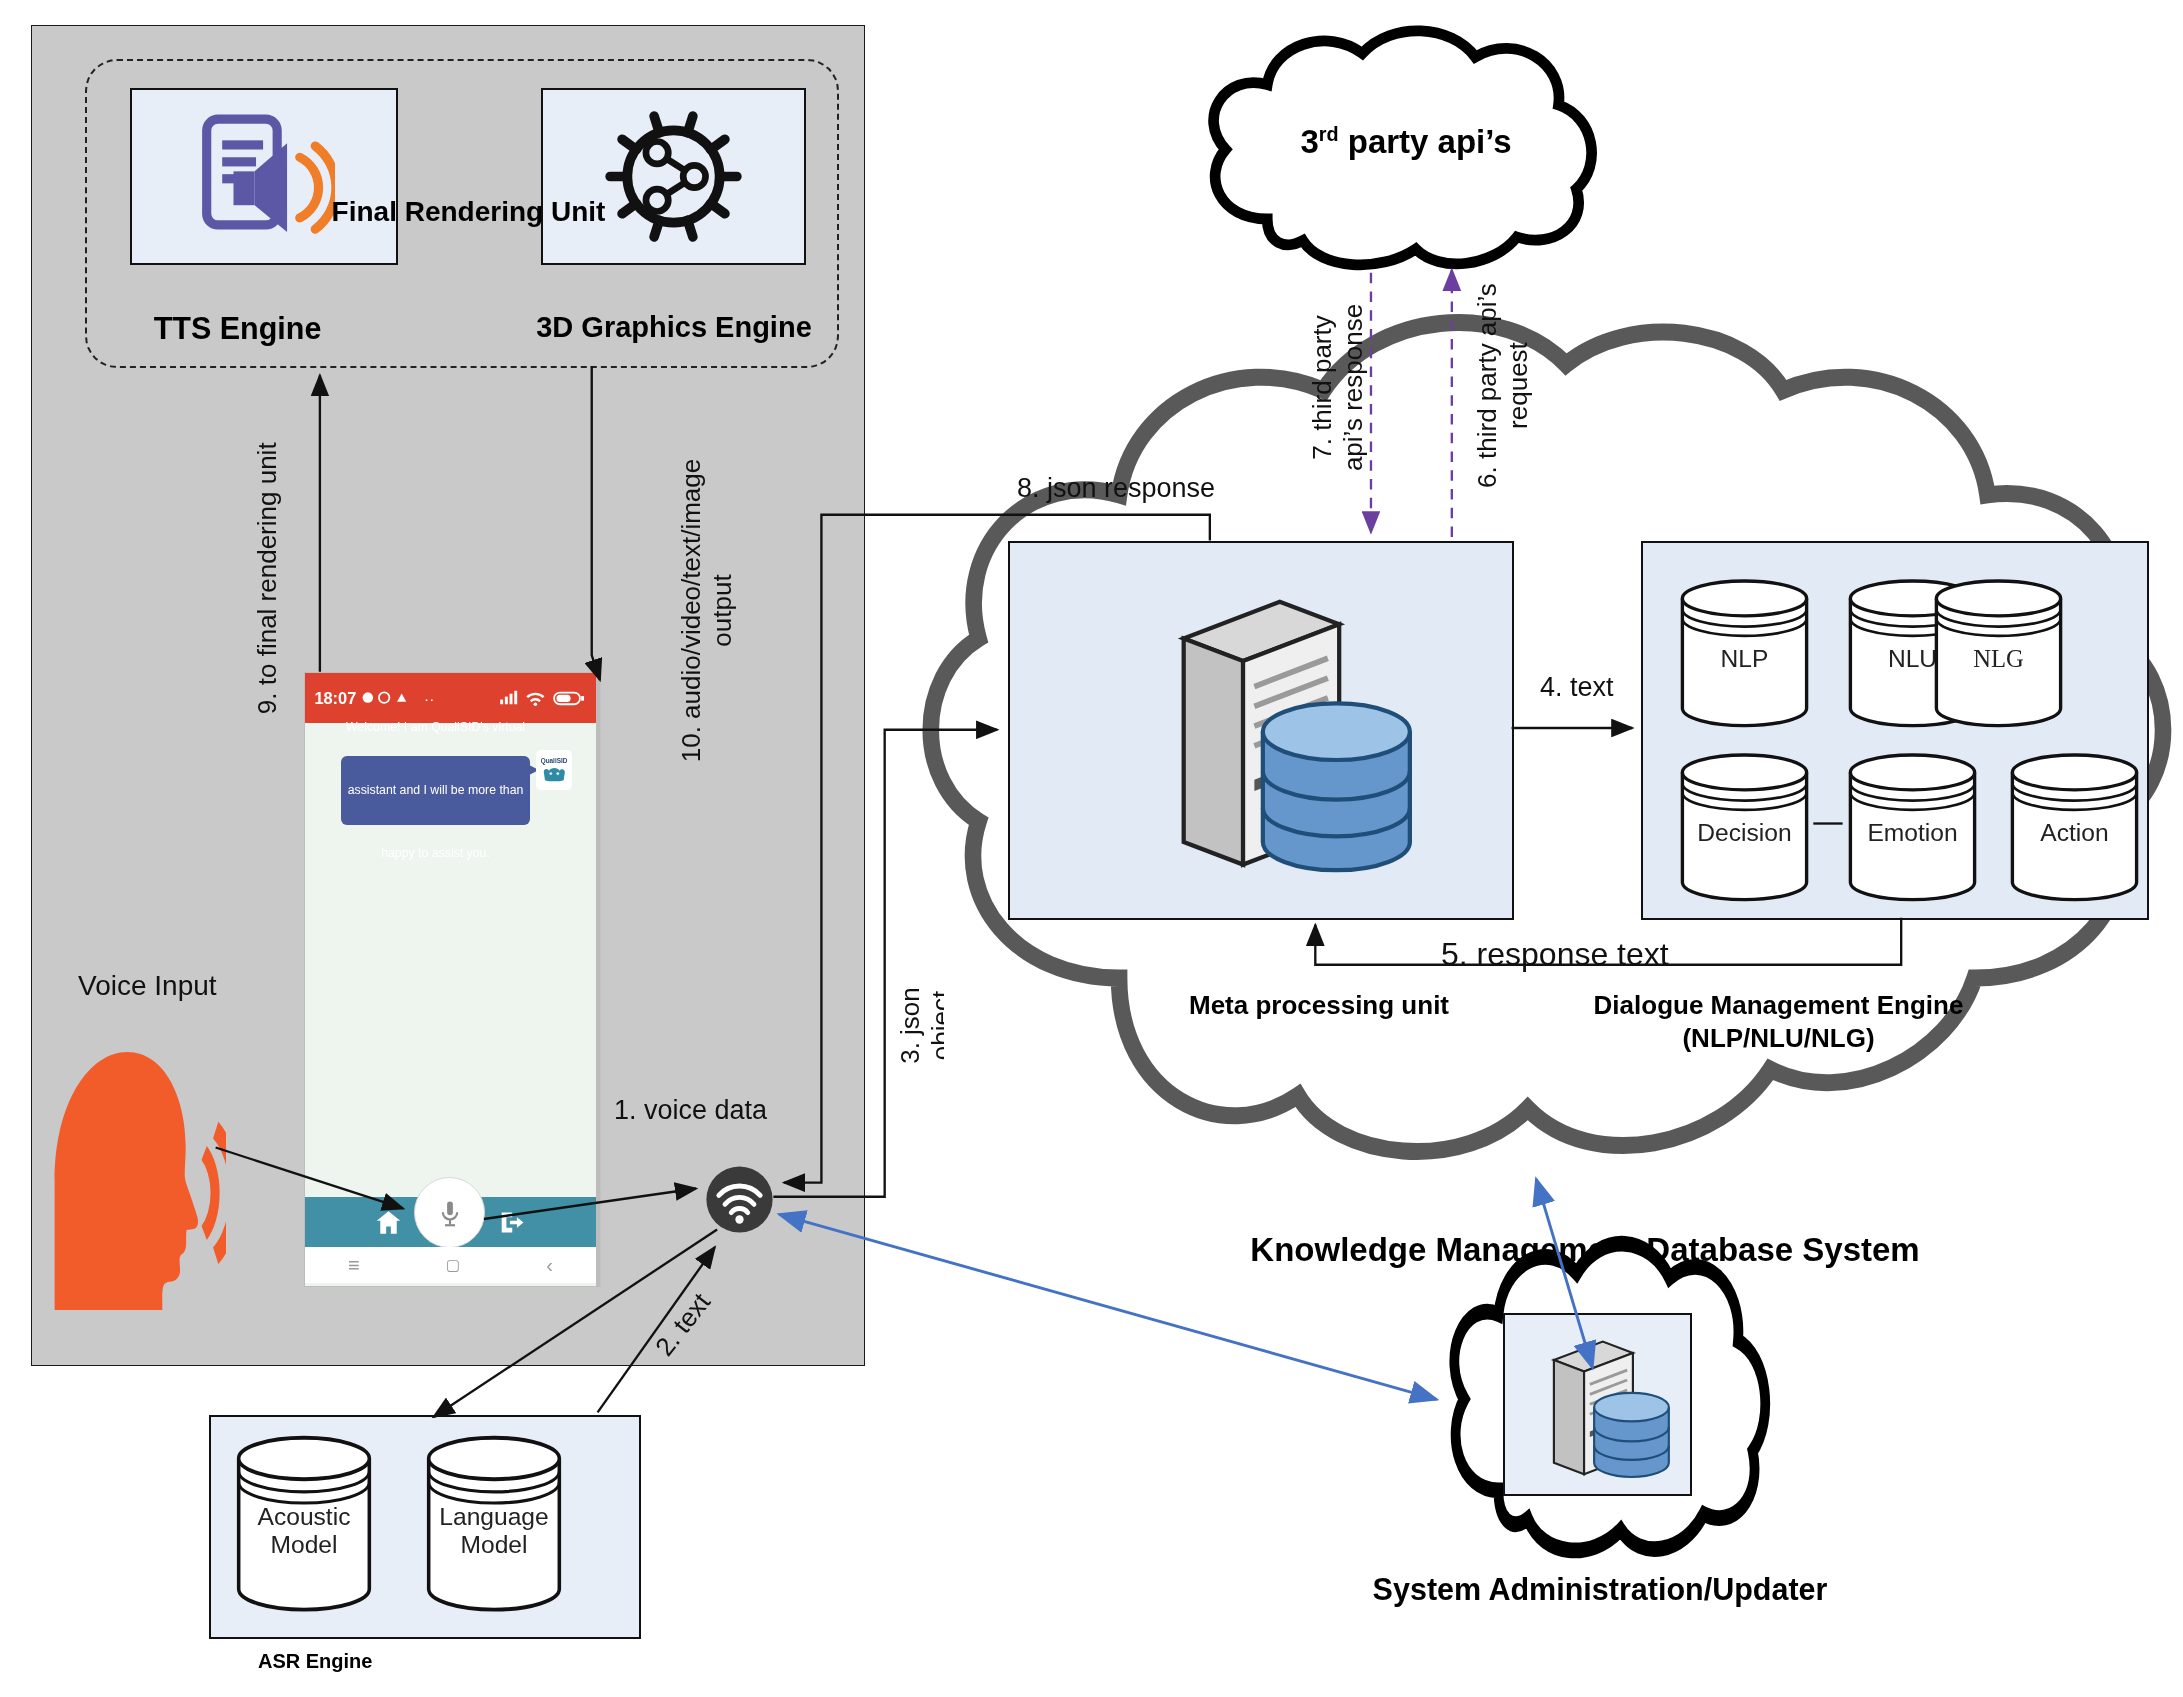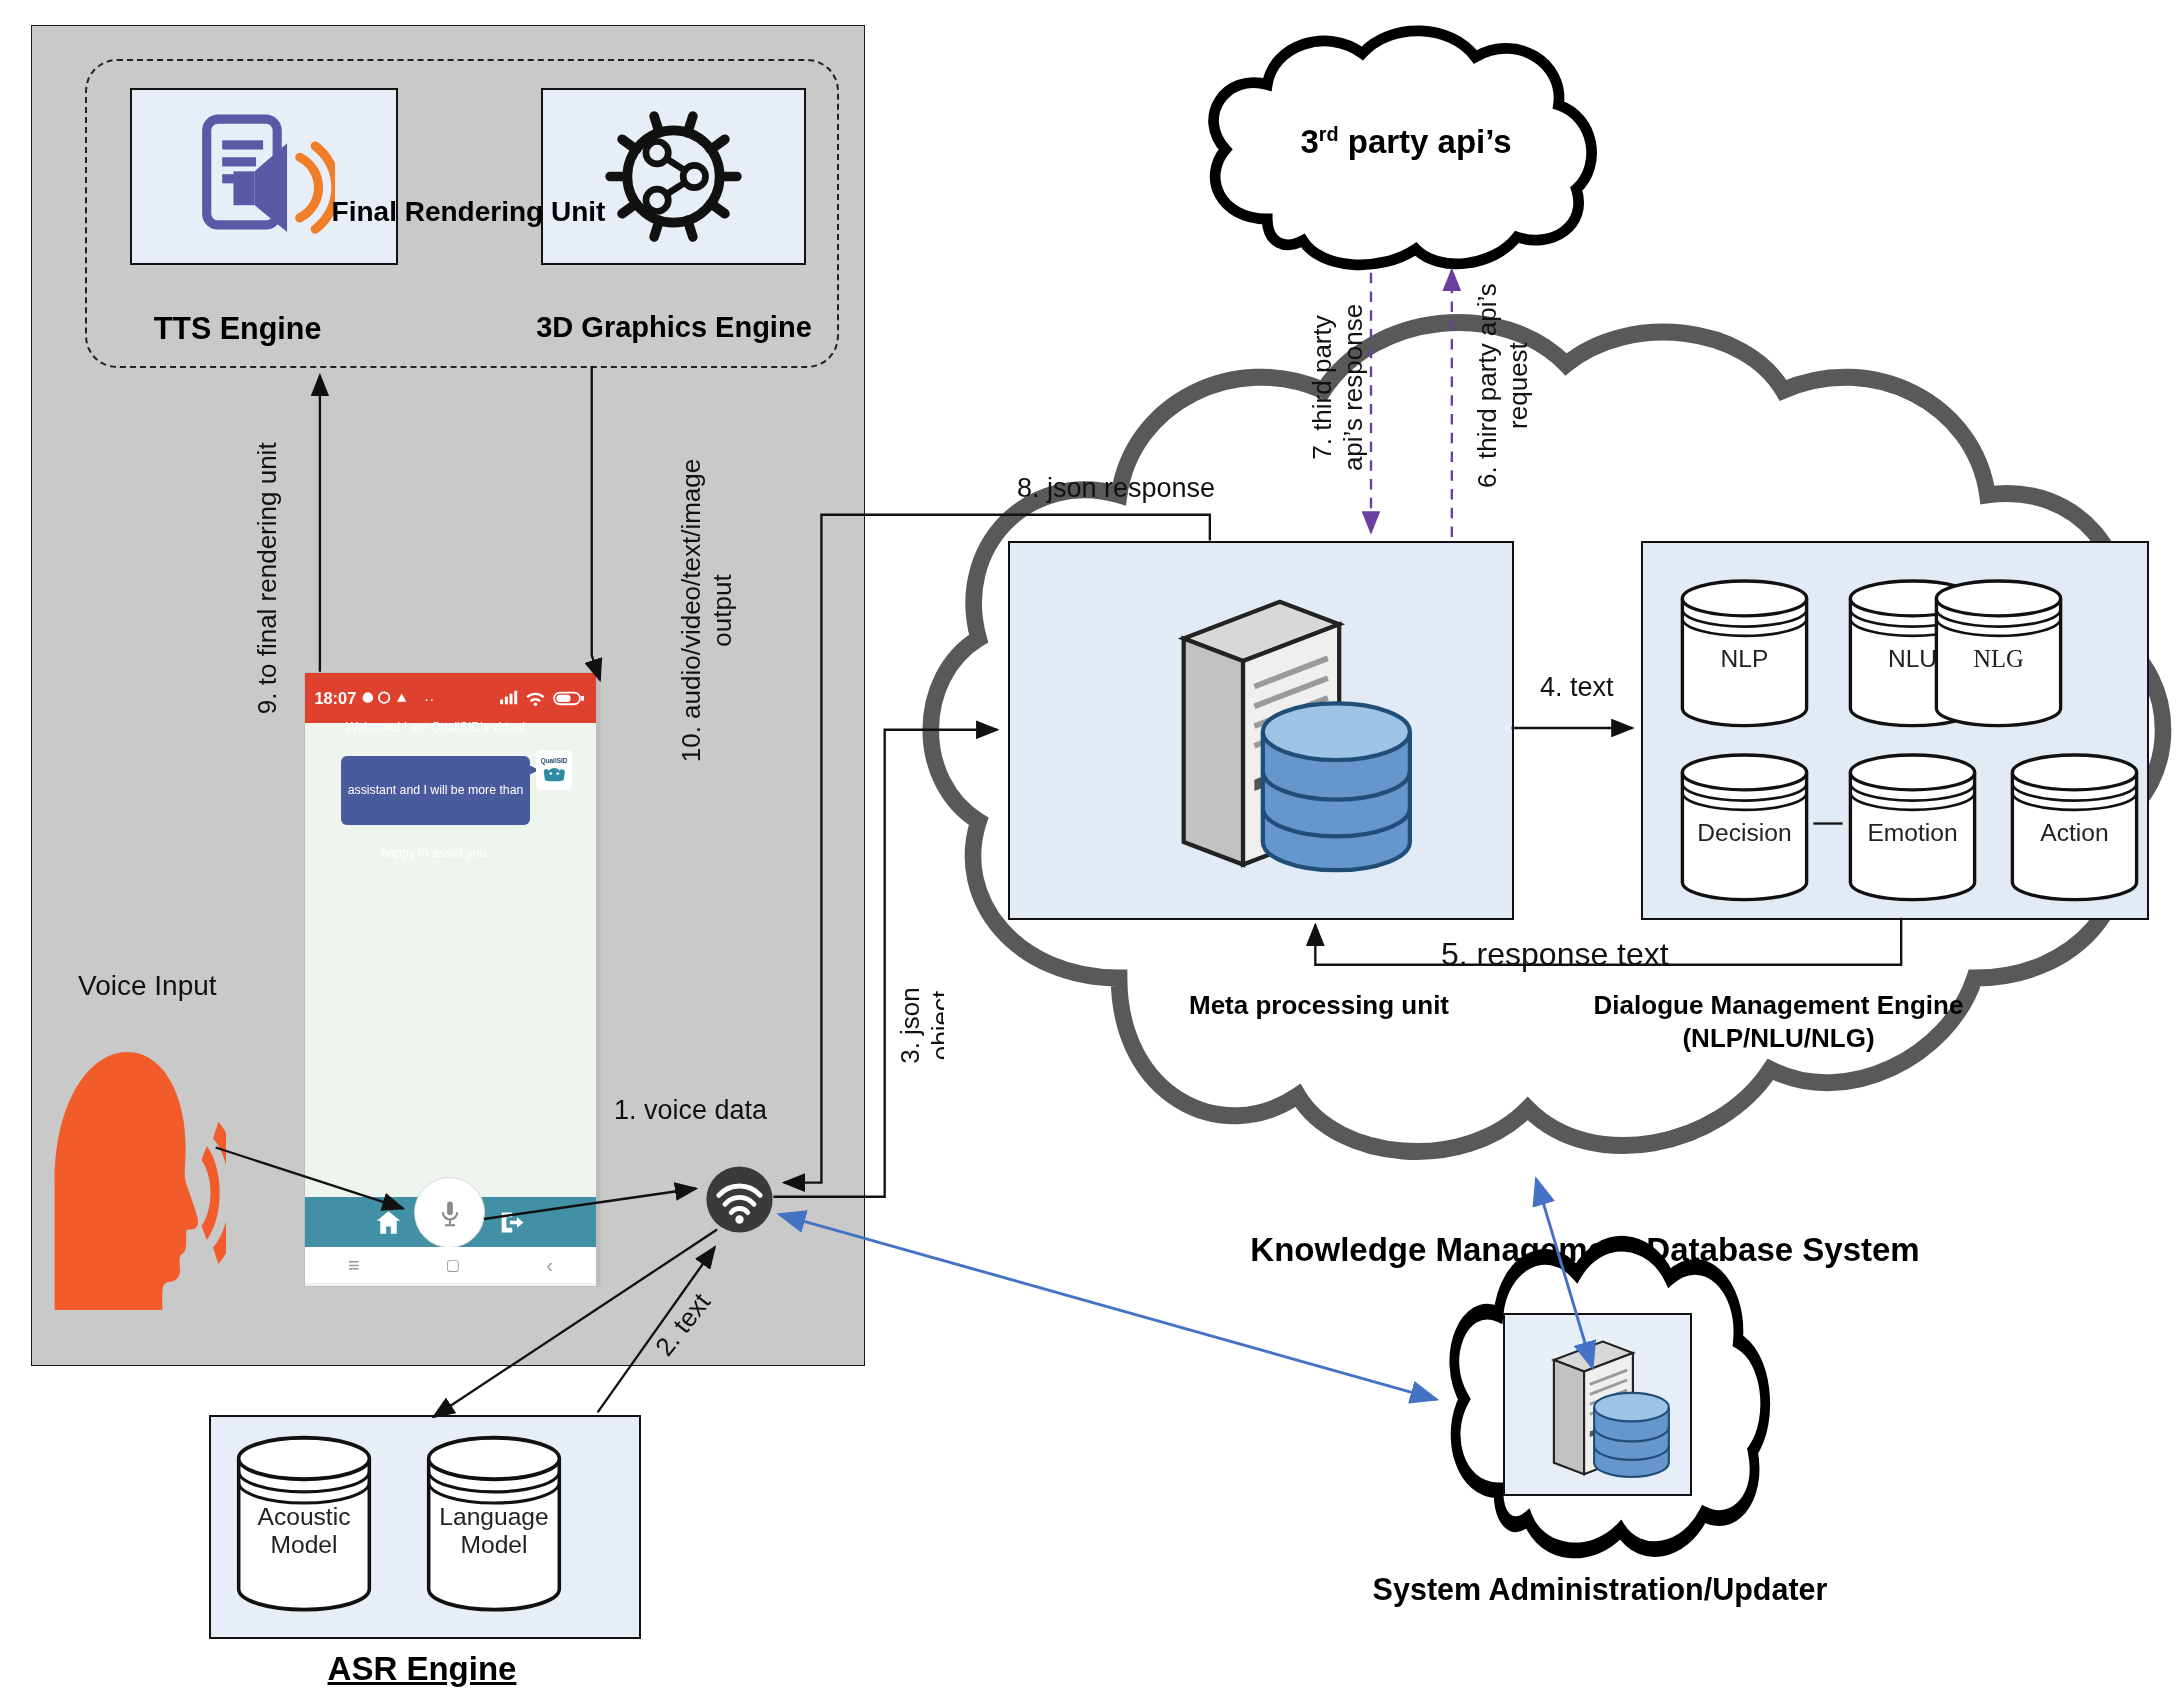--- a/index.html
+++ b/index.html
@@ -208,21 +208,21 @@
   </div>
   <div class="cyl" style="left:423px;top:1433px;width:142px;height:183px;">
     <svg viewBox="0 0 200 230" preserveAspectRatio="none">
         <use href="#cylsym"></use>
       </svg>
     <div class="cyl-label2">
         <div>Language</div>
         <div>Model</div>
       </div>
   </div>
-  <div class="abs title lbl" style="left:258px;top:1650px;width:328px;text-align:center;font-size:33px;text-decoration:underline;">ASR Engine</div>
+  <div class="abs title lbl" style="left:258px;top:1650px;width:328px;font-size:20px;">ASR Engine</div>
 
   <svg class="abs" style="left:902px;top:299px;" width="1277" height="914" viewBox="0 0 1000 700" preserveAspectRatio="none">
     <path d="M170,520 C90,520 40,460 60,400 C10,370 10,290 60,260 C40,190 100,130 170,150 C180,80 260,40 330,70 C370,10 470,0 520,50 C570,10 660,20 690,70 C760,40 840,80 850,150 C920,140 970,200 950,260 C1000,290 1000,370 950,400 C970,460 920,520 840,520 C820,580 740,620 680,590 C640,650 540,670 490,620 C440,670 340,660 310,610 C250,650 170,610 170,520 Z" fill="#ffffff" stroke="#595959" stroke-width="13"></path>
   </svg>
 
   <div class="abs bluebox" style="left:1008px;top:541px;width:502px;height:375px;"></div>
   <svg class="abs" style="left:1113px;top:565px;" width="311" height="325" viewBox="0 0 220 230" preserveAspectRatio="none">
       <use href="#serverdb"></use>
     </svg>
   <div class="abs title lbl" style="left:1184px;top:990px;width:270px;text-align:center;font-size:26px;">Meta processing unit</div>

